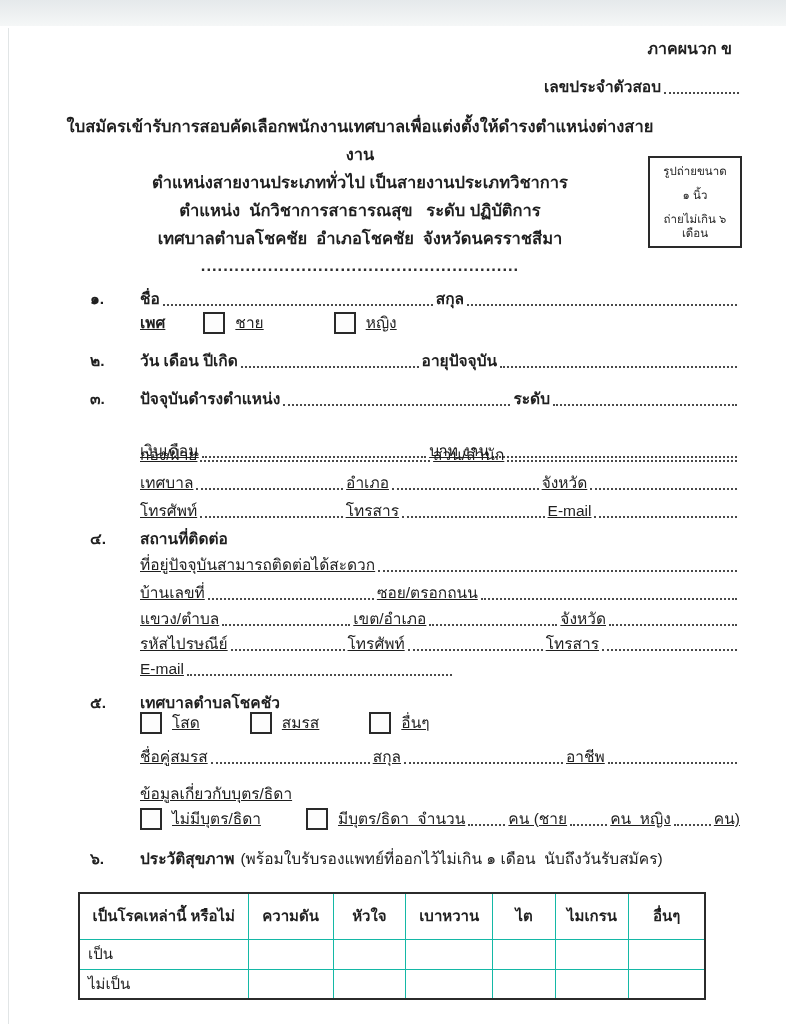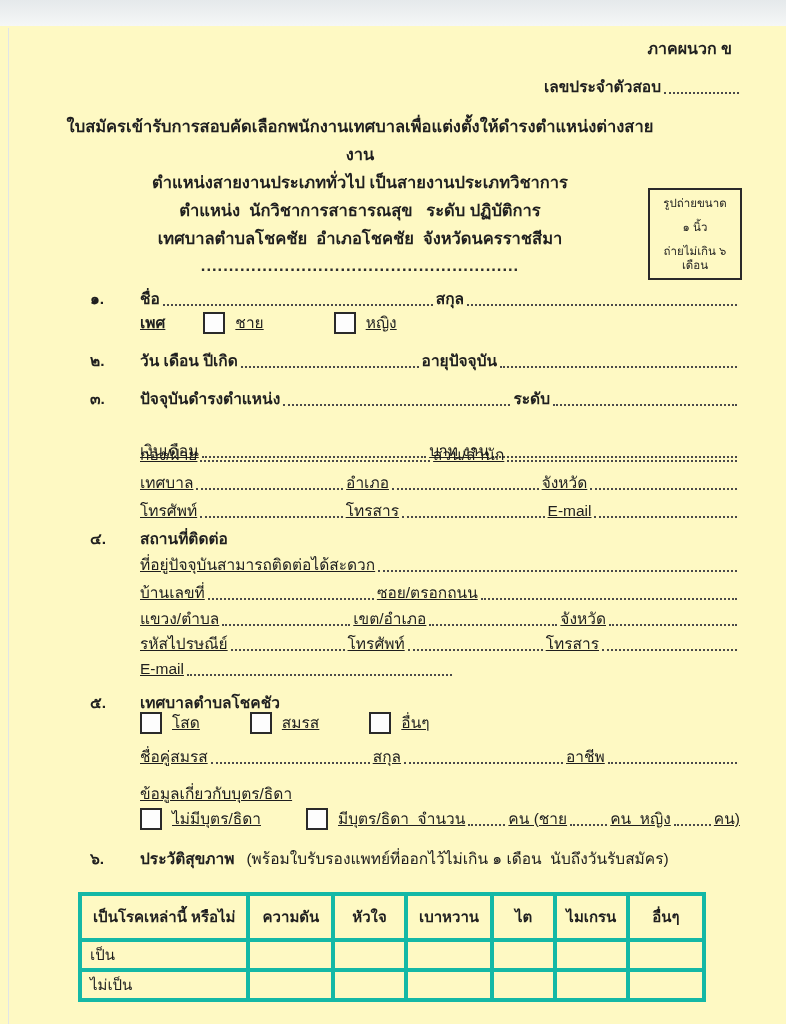--- a/index.html
+++ b/index.html
@@ -1,46 +1,46 @@
 <!DOCTYPE html>
 <html><head>
 <meta charset="utf-8">
 <style>
   html,body{margin:0;padding:0;background:#d9dcdd;}
   *{box-sizing:border-box;}
   #page{
     position:relative;width:786px;height:1024px;margin:0 auto;
-    background:#fef9c3;overflow:hidden;color:#1f1f1f;
+    background:#ffffff;overflow:hidden;color:#1f1f1f;
     font-family:"Liberation Sans","DejaVu Sans",sans-serif;
     font-size:15.5px;line-height:22px;
   }
   .scan-band{position:absolute;left:0;top:0;width:100%;height:26px;
     background:linear-gradient(#e5e9eb,#f5f7f7);}
   .scan-edge{position:absolute;left:8px;top:28px;bottom:0;width:1px;background:#e1e5e6;}
   .hdr-appendix{position:absolute;top:38px;right:54px;font-weight:700;font-size:16px;}
   .hdr-examid{position:absolute;top:76px;right:44px;display:flex;align-items:flex-end;font-weight:600;}
   .title{position:absolute;top:112px;left:60px;width:600px;text-align:center;font-weight:700;font-size:16.5px;}
   .title div{white-space:pre-wrap;line-height:28px;}
   .title .divider{font-weight:700;letter-spacing:1px;line-height:26px;color:#2e2e2e;}
   .photo-box{position:absolute;left:648px;top:156px;width:94px;height:92px;border:2px solid #2a2a2a;
     display:flex;flex-direction:column;justify-content:space-between;align-items:center;
-    padding:6px 2px;font-size:11.5px;line-height:14px;text-align:center;margin-top:32px;}
+    padding:6px 2px;font-size:11.5px;line-height:14px;text-align:center;}
   .row{position:absolute;left:90px;right:46px;display:flex;align-items:flex-end;overflow:hidden;}
   .row.indent{left:140px;text-decoration:underline;}
   .num{width:50px;flex:0 0 50px;font-weight:700;}
   .lbl{white-space:pre;}
   .b{font-weight:700;}
   .dots{flex:1 1 40px;min-width:18px;border-bottom:2px dotted #4a4a4a;margin:0 3px 4px 3px;height:2px;} .dots.f75{flex:0 0 75px;} .dots.f265{flex:0 0 265px;}
   .dots.g07{flex-grow:0.7;} .dots.g09{flex-grow:0.9;} .dots.g12{flex-grow:1.2;} .dots.g13{flex-grow:1.3;}
   .cb{width:22px;height:22px;border:2px solid #2a2a2a;background:#fdfdfd;flex:0 0 22px;margin:0 10px 0 0;}
   .gap38{margin-left:38px;} .gap45{margin-left:45px;} .gap50{margin-left:50px;} .gap70{margin-left:70px;}
   .spacer{flex:1 1 auto;}
   table.health{position:absolute;left:78px;top:892px;width:628px;border-collapse:collapse;
     border:2px solid #2b2b2b;table-layout:fixed;}
-  table.health td,table.health th{border:4px solid #14b8a6;font-size:15px;overflow:hidden;
+  table.health td,table.health th{border:1px solid #14b8a6;font-size:15px;overflow:hidden;
     white-space:nowrap;padding:0 4px;}
   table.health th{font-weight:700;text-align:center;height:46px;}
   table.health td{height:30px;text-align:center;}
   table.health td.rowlbl{text-align:left;padding-left:8px;}
 </style>
 </head>
 <body>
 
 <div id="page">
   <div class="scan-band"></div>
@@ -199,21 +199,21 @@
     <span class="lbl">คน (ชาย</span>
     <span class="dots"></span>
     <span class="lbl">คน  หญิง</span>
     <span class="dots"></span>
     <span class="lbl">คน)</span>
   </div>
 
   <div class="row" style="top:848px">
     <span class="num">๖.</span>
     <span class="lbl b">ประวัติสุขภาพ</span>
-    <span class="lbl" style="margin-left:12px">(พร้อมใบรับรองแพทย์ที่ออกไว้ไม่เกิน ๑ เดือน  นับถึงวันรับสมัคร)</span>
+    <span class="lbl" style="margin-left:6px">(พร้อมใบรับรองแพทย์ที่ออกไว้ไม่เกิน ๑ เดือน  นับถึงวันรับสมัคร)</span>
     <span class="spacer"></span>
   </div>
 
   <table class="health">
     <colgroup>
       <col style="width:27%">
         <col style="width:13.6%">
         <col style="width:11.6%">
       <col style="width:13.9%">
         <col style="width:10%">

